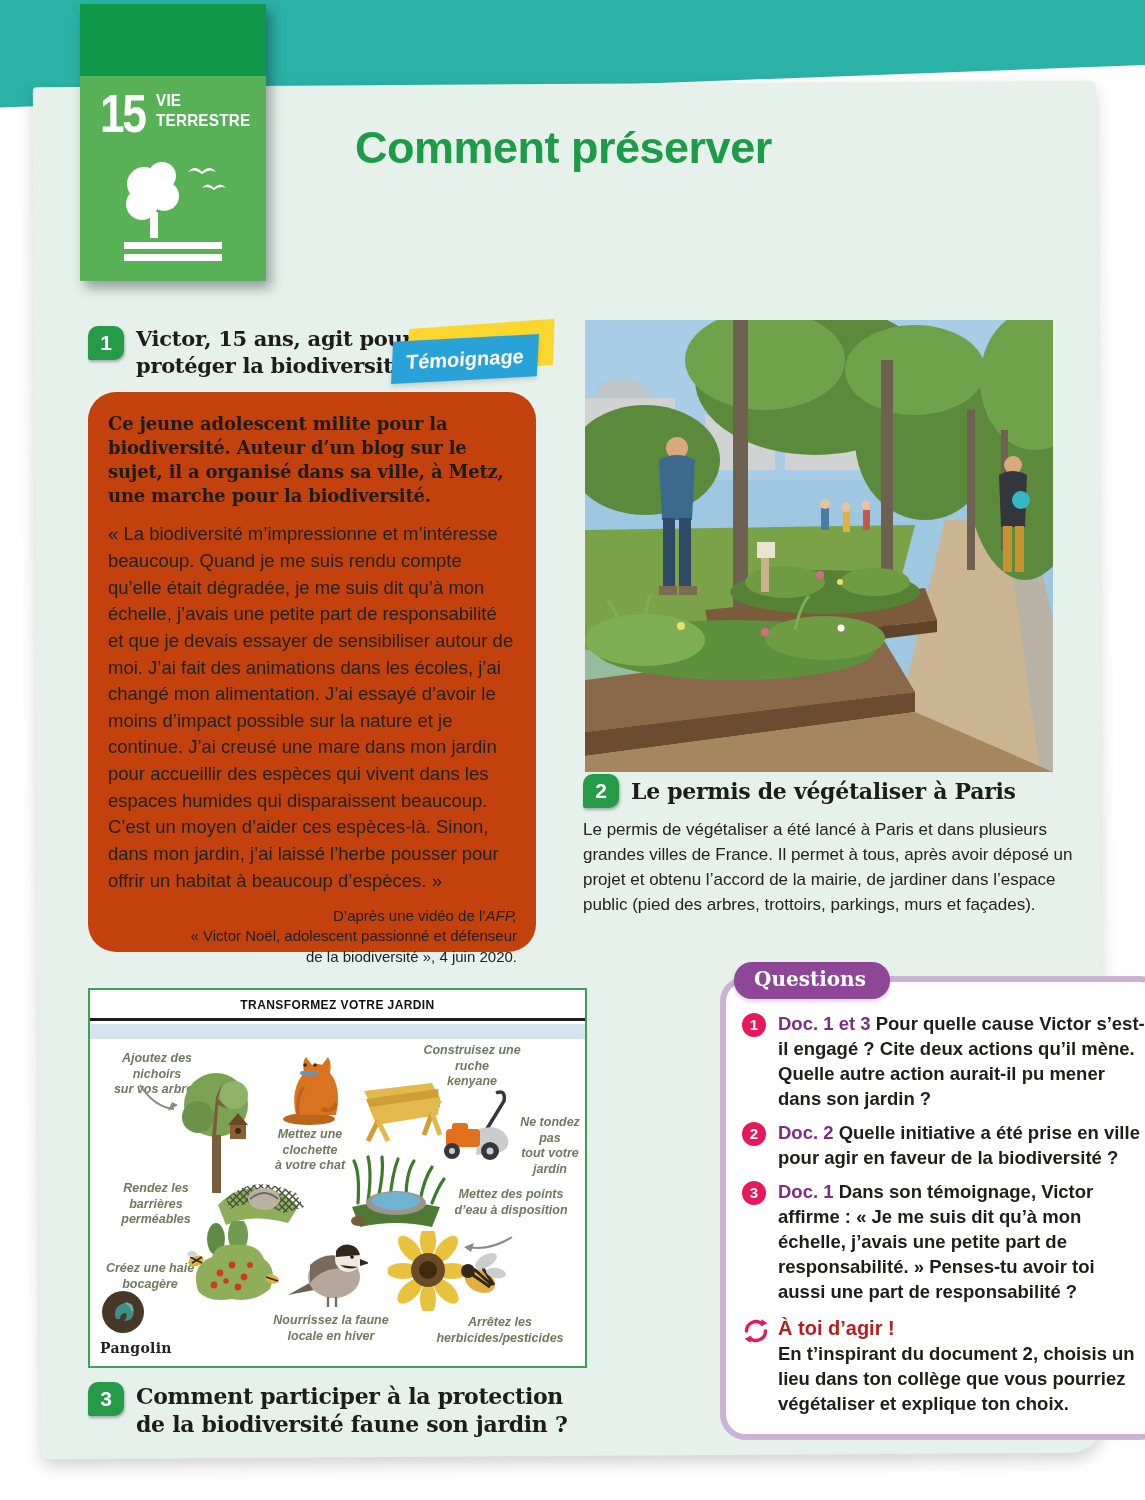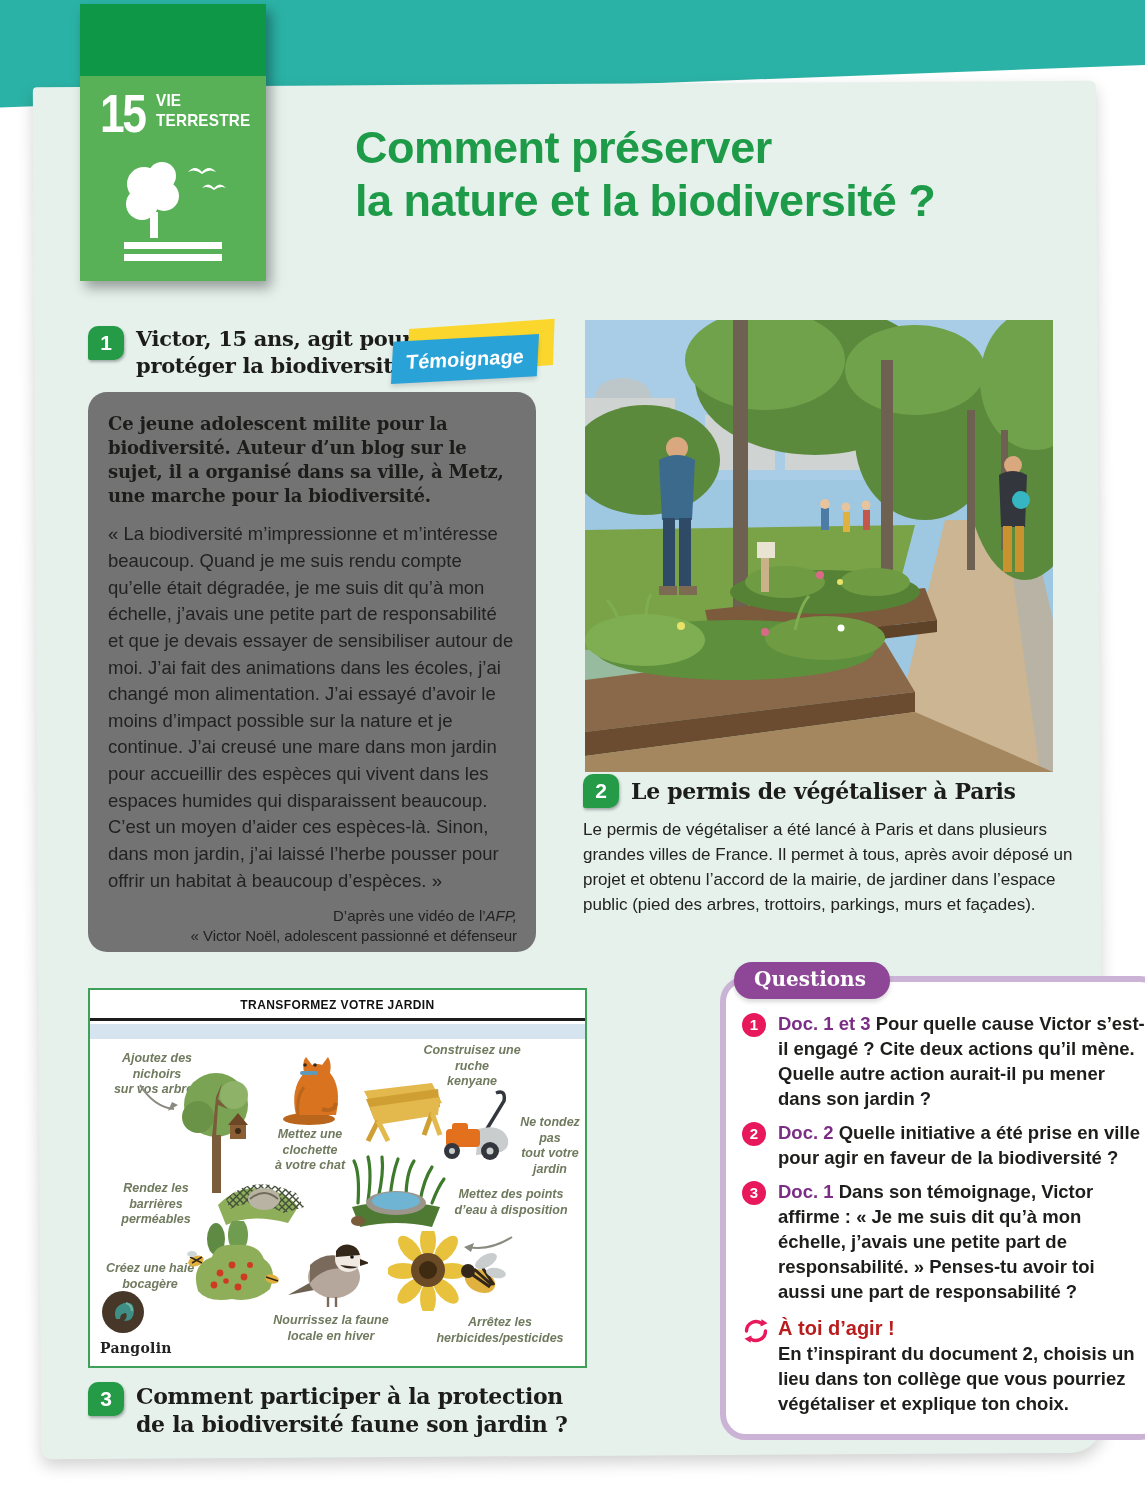--- a/index.html
+++ b/index.html
@@ -62,21 +62,21 @@
   .temoignage .blue{
     position:absolute; left:0; top:4px; width:146px; height:42px;
     background:#29a2d8; transform:rotate(-3deg) skewX(-6deg);
     display:flex; align-items:center; justify-content:center;
     color:#fff; font-weight:bold; font-size:20px;
     box-shadow:0 3px 5px rgba(0,0,0,0.15);
   }
   
   .card1{
     position:absolute; left:88px; top:392px; width:448px; height:560px;
-    background:#737373; border-radius:19px; padding:20px 19px 14px 20px;
+    background:#c2410c; border-radius:28px; padding:20px 19px 14px 20px;
   }
   .card1 .intro{
     font-family:"DejaVu Serif", serif; font-weight:bold;
     font-size:18px; line-height:1.34; color:#1c1c1a; margin-bottom:13px;
     letter-spacing:-0.2px;
   }
   .card1 .quote{
     font-size:18.5px; line-height:1.44; color:#222222;
   }
   .card1 .attribution{
@@ -182,41 +182,41 @@
         <rect x="14" y="88" width="98" height="7"></rect>
         <rect x="14" y="100" width="98" height="7"></rect>
         <path d="M78 18 q7 -8 14 0 q7 -8 14 0 q-7 -4 -14 2 q-7 -6 -14 -2z"></path>
         <path d="M92 34 q6 -7 12 0 q6 -7 12 0 q-6 -3 -12 2 q-6 -5 -12 -2z"></path>
       </g>
     </svg>
   </div>
 
   <h1 class="main-title">
     <div>Comment préserver</div>
-    <div>la nature et la biodiversité ?</div>
   </h1>
 
   <div class="doc1-header">
     <div class="num-badge">1</div>
     <div class="doc-heading">
       <div>Victor, 15 ans, agit pour</div>
       <div>protéger la biodiversité</div>
     </div>
   </div>
   <div class="temoignage">
     <div class="yellow"></div>
     <div class="blue">Témoignage</div>
   </div>
 
   <div class="card1">
     <p class="intro">Ce jeune adolescent milite pour la biodiversité. Auteur d’un blog sur le sujet, il a organisé dans sa ville, à Metz, une marche pour la biodiversité.</p>
     <p class="quote">« La biodiversité m’impressionne et m’intéresse beaucoup. Quand je me suis rendu compte qu’elle était dégradée, je me suis dit qu’à mon échelle, j’avais une petite part de responsabilité et que je devais essayer de sensibiliser autour de moi. J’ai fait des animations dans les écoles, j’ai changé mon alimentation. J’ai essayé d’avoir le moins d’impact possible sur la nature et je continue. J’ai creusé une mare dans mon jardin pour accueillir des espèces qui vivent dans les espaces humides qui disparaissent beaucoup. C’est un moyen d’aider ces espèces-là. Sinon, dans mon jardin, j’ai laissé l’herbe pousser pour offrir un habitat à beaucoup d’espèces. »</p>
     <div class="attribution">
       <div><span>D’après une vidéo de l’</span><span class="src">AFP,</span></div>
       <div>« Victor Noël, adolescent passionné et défenseur</div>
+      <div>de la biodiversité », 4 juin 2020.</div>
     </div>
   </div>
 
   <div class="photo">
     <svg width="468" height="452" viewBox="0 0 468 452">
 
       <rect x="0" y="0" width="468" height="160" fill="#a9cde6"></rect>
 
       <g fill="#cfd4d2">
         <rect x="0" y="78" width="90" height="70"></rect>

